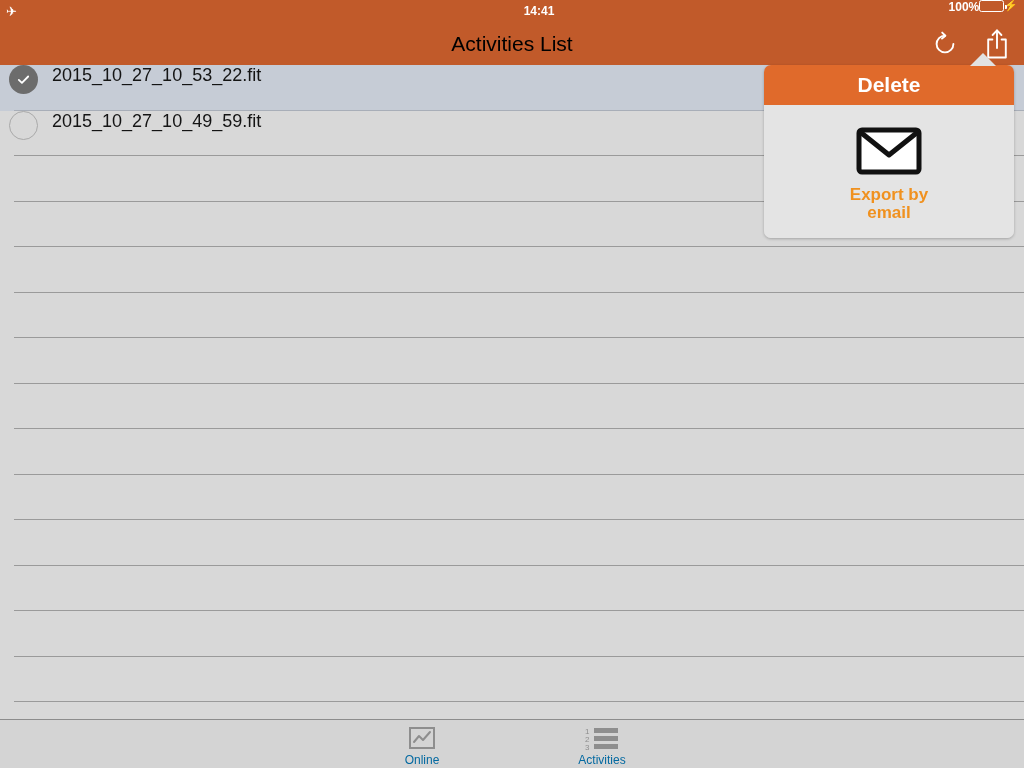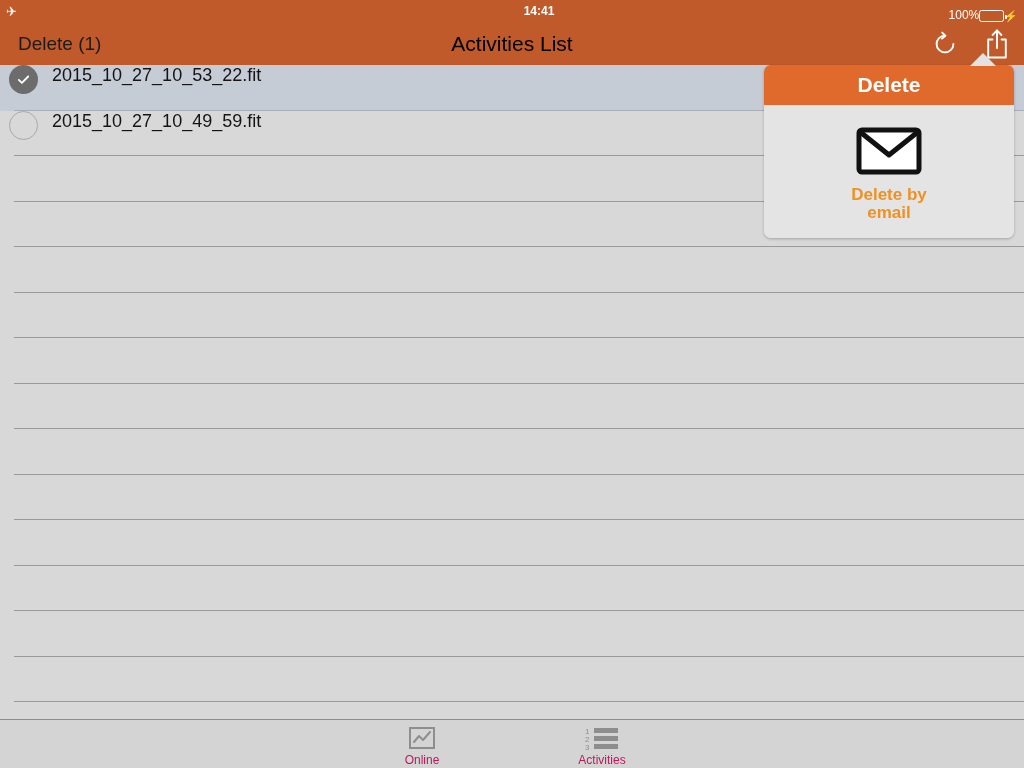--- a/index.html
+++ b/index.html
@@ -46,23 +46,23 @@
     display: flex; align-items: center; justify-content: center;
     font-size: 12px;
     font-weight: bold;
     letter-spacing: 0px;
     margin-left: 27px;
   }
   .statusbar .sb-right {
     position: absolute;
     right: 6px; top: 0;
     height: 22px;
-    display: flex; align-items: flex-end; 
+    display: flex; align-items: flex-start; 
     font-size: 12px;
-    font-weight: normal;
+    font-weight: bold;
   }
   .battery {
     position: relative;
     width: 25px; height: 12px;
     border: 1.2px solid #ffffff;
     border-radius: 2.5px;
     box-sizing: border-box;
     padding: 1.2px;
   }
   .battery::after {
@@ -199,21 +199,21 @@
     align-items: center;
     cursor: pointer;
   }
   .tab-icon {
     height: 28px;
     display: flex; align-items: center; justify-content: center;
   }
   .tab-label {
     margin-top: 1px;
     font-size: 12px;
-    color: #be185d;
+    color: #0369a1;
   }
 
   
   .popover {
     position: absolute;
     left: 764px; top: 65px;
     width: 250px;
     z-index: 40;
     border-radius: 7px;
     box-shadow: 0 1px 3px rgba(0,0,0,0.25);
@@ -279,21 +279,20 @@
     <div class="sb-right">
       <span>100%</span>
       <span class="battery">
         <span class="battery-fill"></span>
       </span>
       <span class="bolt">⚡</span>
     </div>
   </div>
 
   <div class="navbar">
-    <div class="nav-delete">Delete (1)</div>
     <div class="nav-title">Activities List</div>
     <div class="nav-right">
       <div class="nav-icon-btn">
         <svg class="nav-svg" width="26" height="28" viewBox="0 0 26 28">
           <path d="M13 5.6 A8.4 8.4 0 1 0 21.4 14" fill="none" stroke="#ffffff" stroke-width="1.9" stroke-linecap="round"></path>
           <path d="M10.2 2.6 L13.4 5.7 L10.0 8.6" fill="none" stroke="#ffffff" stroke-width="1.9" stroke-linecap="round" stroke-linejoin="round"></path>
         </svg>
       </div>
       <div class="nav-icon-btn">
         <svg width="26" height="32" viewBox="0 0 26 32">
@@ -365,21 +364,21 @@
   <div class="popover">
     <div class="popover-arrow"></div>
     <div class="popover-header">Delete</div>
     <div class="popover-body">
       <div class="export-item">
         <svg class="envelope" viewBox="0 0 66 48">
           <rect x="3" y="3" width="60" height="42" rx="3" ry="3" fill="#ffffff" stroke="#111111" stroke-width="5"></rect>
           <path d="M5.5 6 L33 28 L60.5 6" fill="none" stroke="#111111" stroke-width="5" stroke-linecap="round" stroke-linejoin="round"></path>
         </svg>
         <div class="export-label">
-          <div>Delete by</div>
+          <div>Export by</div>
           <div>email</div>
         </div>
       </div>
     </div>
   </div>
 
   <div class="tabbar">
 
     <div class="tab">
       <div class="tab-icon">

